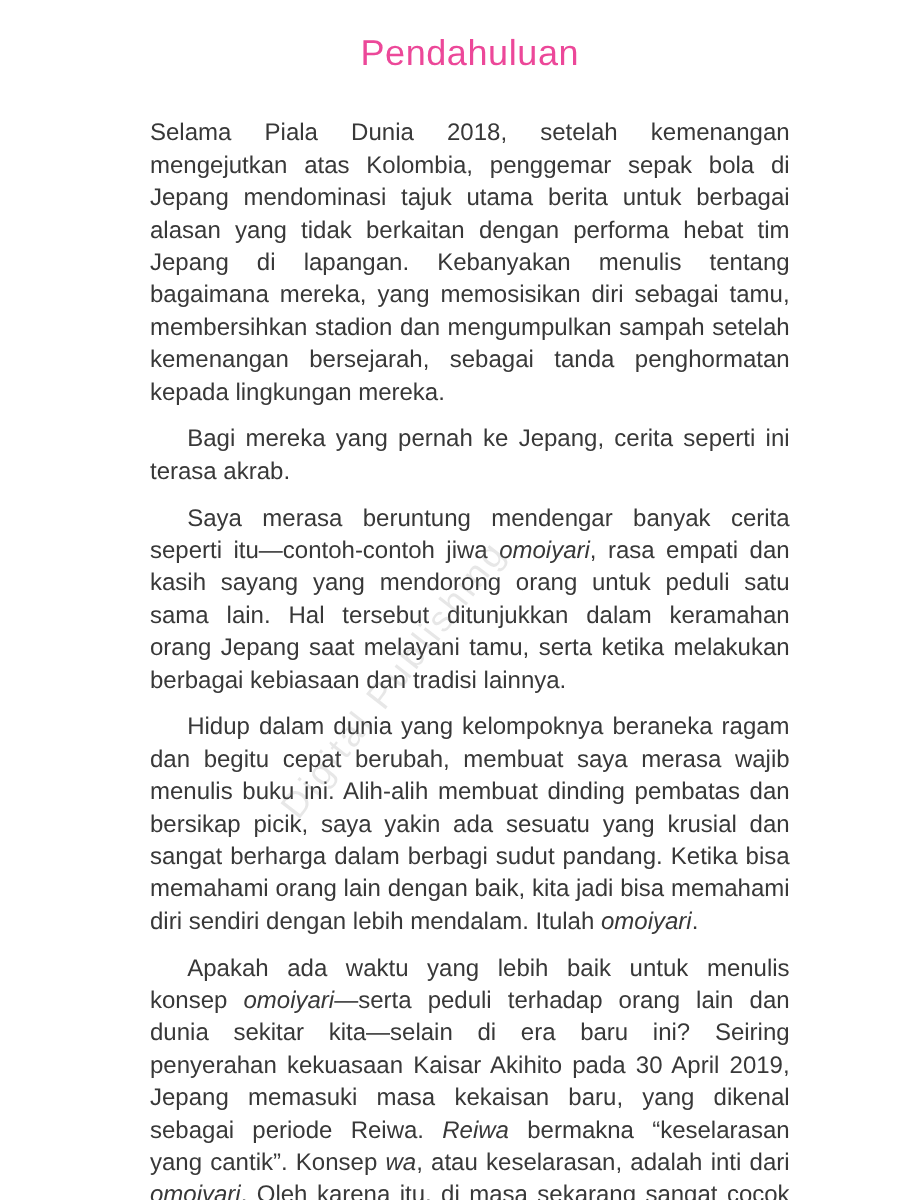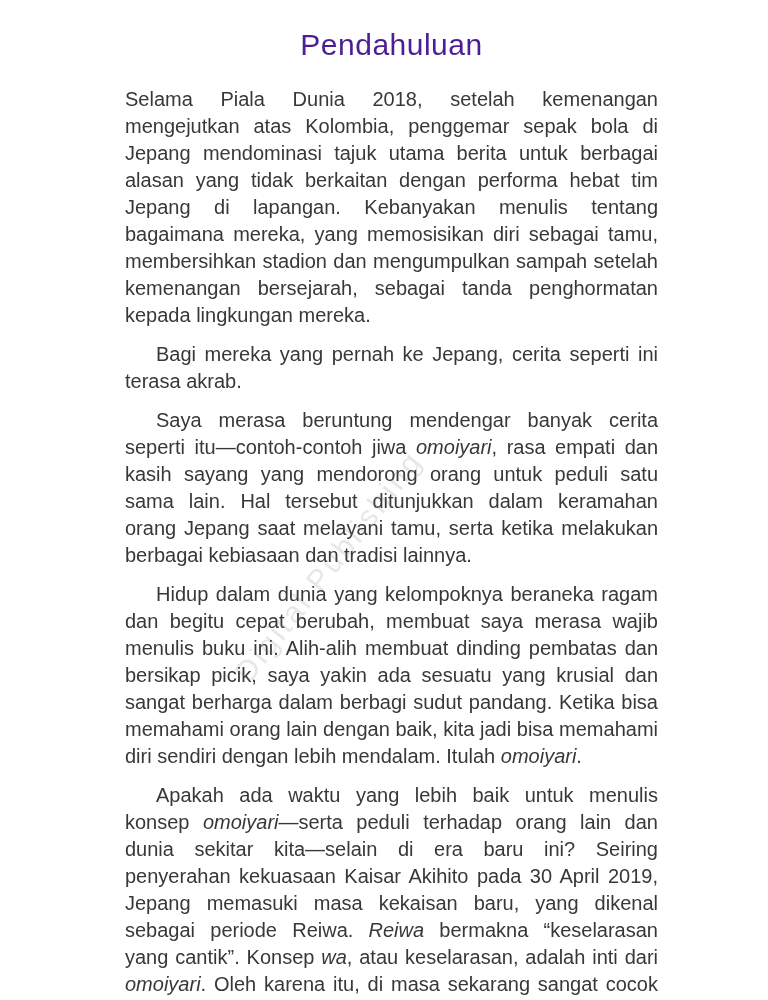--- a/index.html
+++ b/index.html
@@ -16,26 +16,26 @@
     color: #383838;
     overflow: hidden;
   }
   .content {
     position: absolute;
     left: 113px;
     top: 28px;
     width: 557px;
   }
   .chapter-title {
-    margin: 0 0 24px 0;
+    margin: 0 0 36px 0;
     font-size: 30px;
     font-weight: 400;
     text-align: center;
     letter-spacing: 0.5px;
-    color: #4c1d95;
+    color: #ec4899;
   }
   .body-text p {
     margin: 12px;
     font-size: 20px;
     line-height: 27px;
     text-align: justify;
     color: #383838;
   }
   .body-text p.indent {
     text-indent: 31px;

